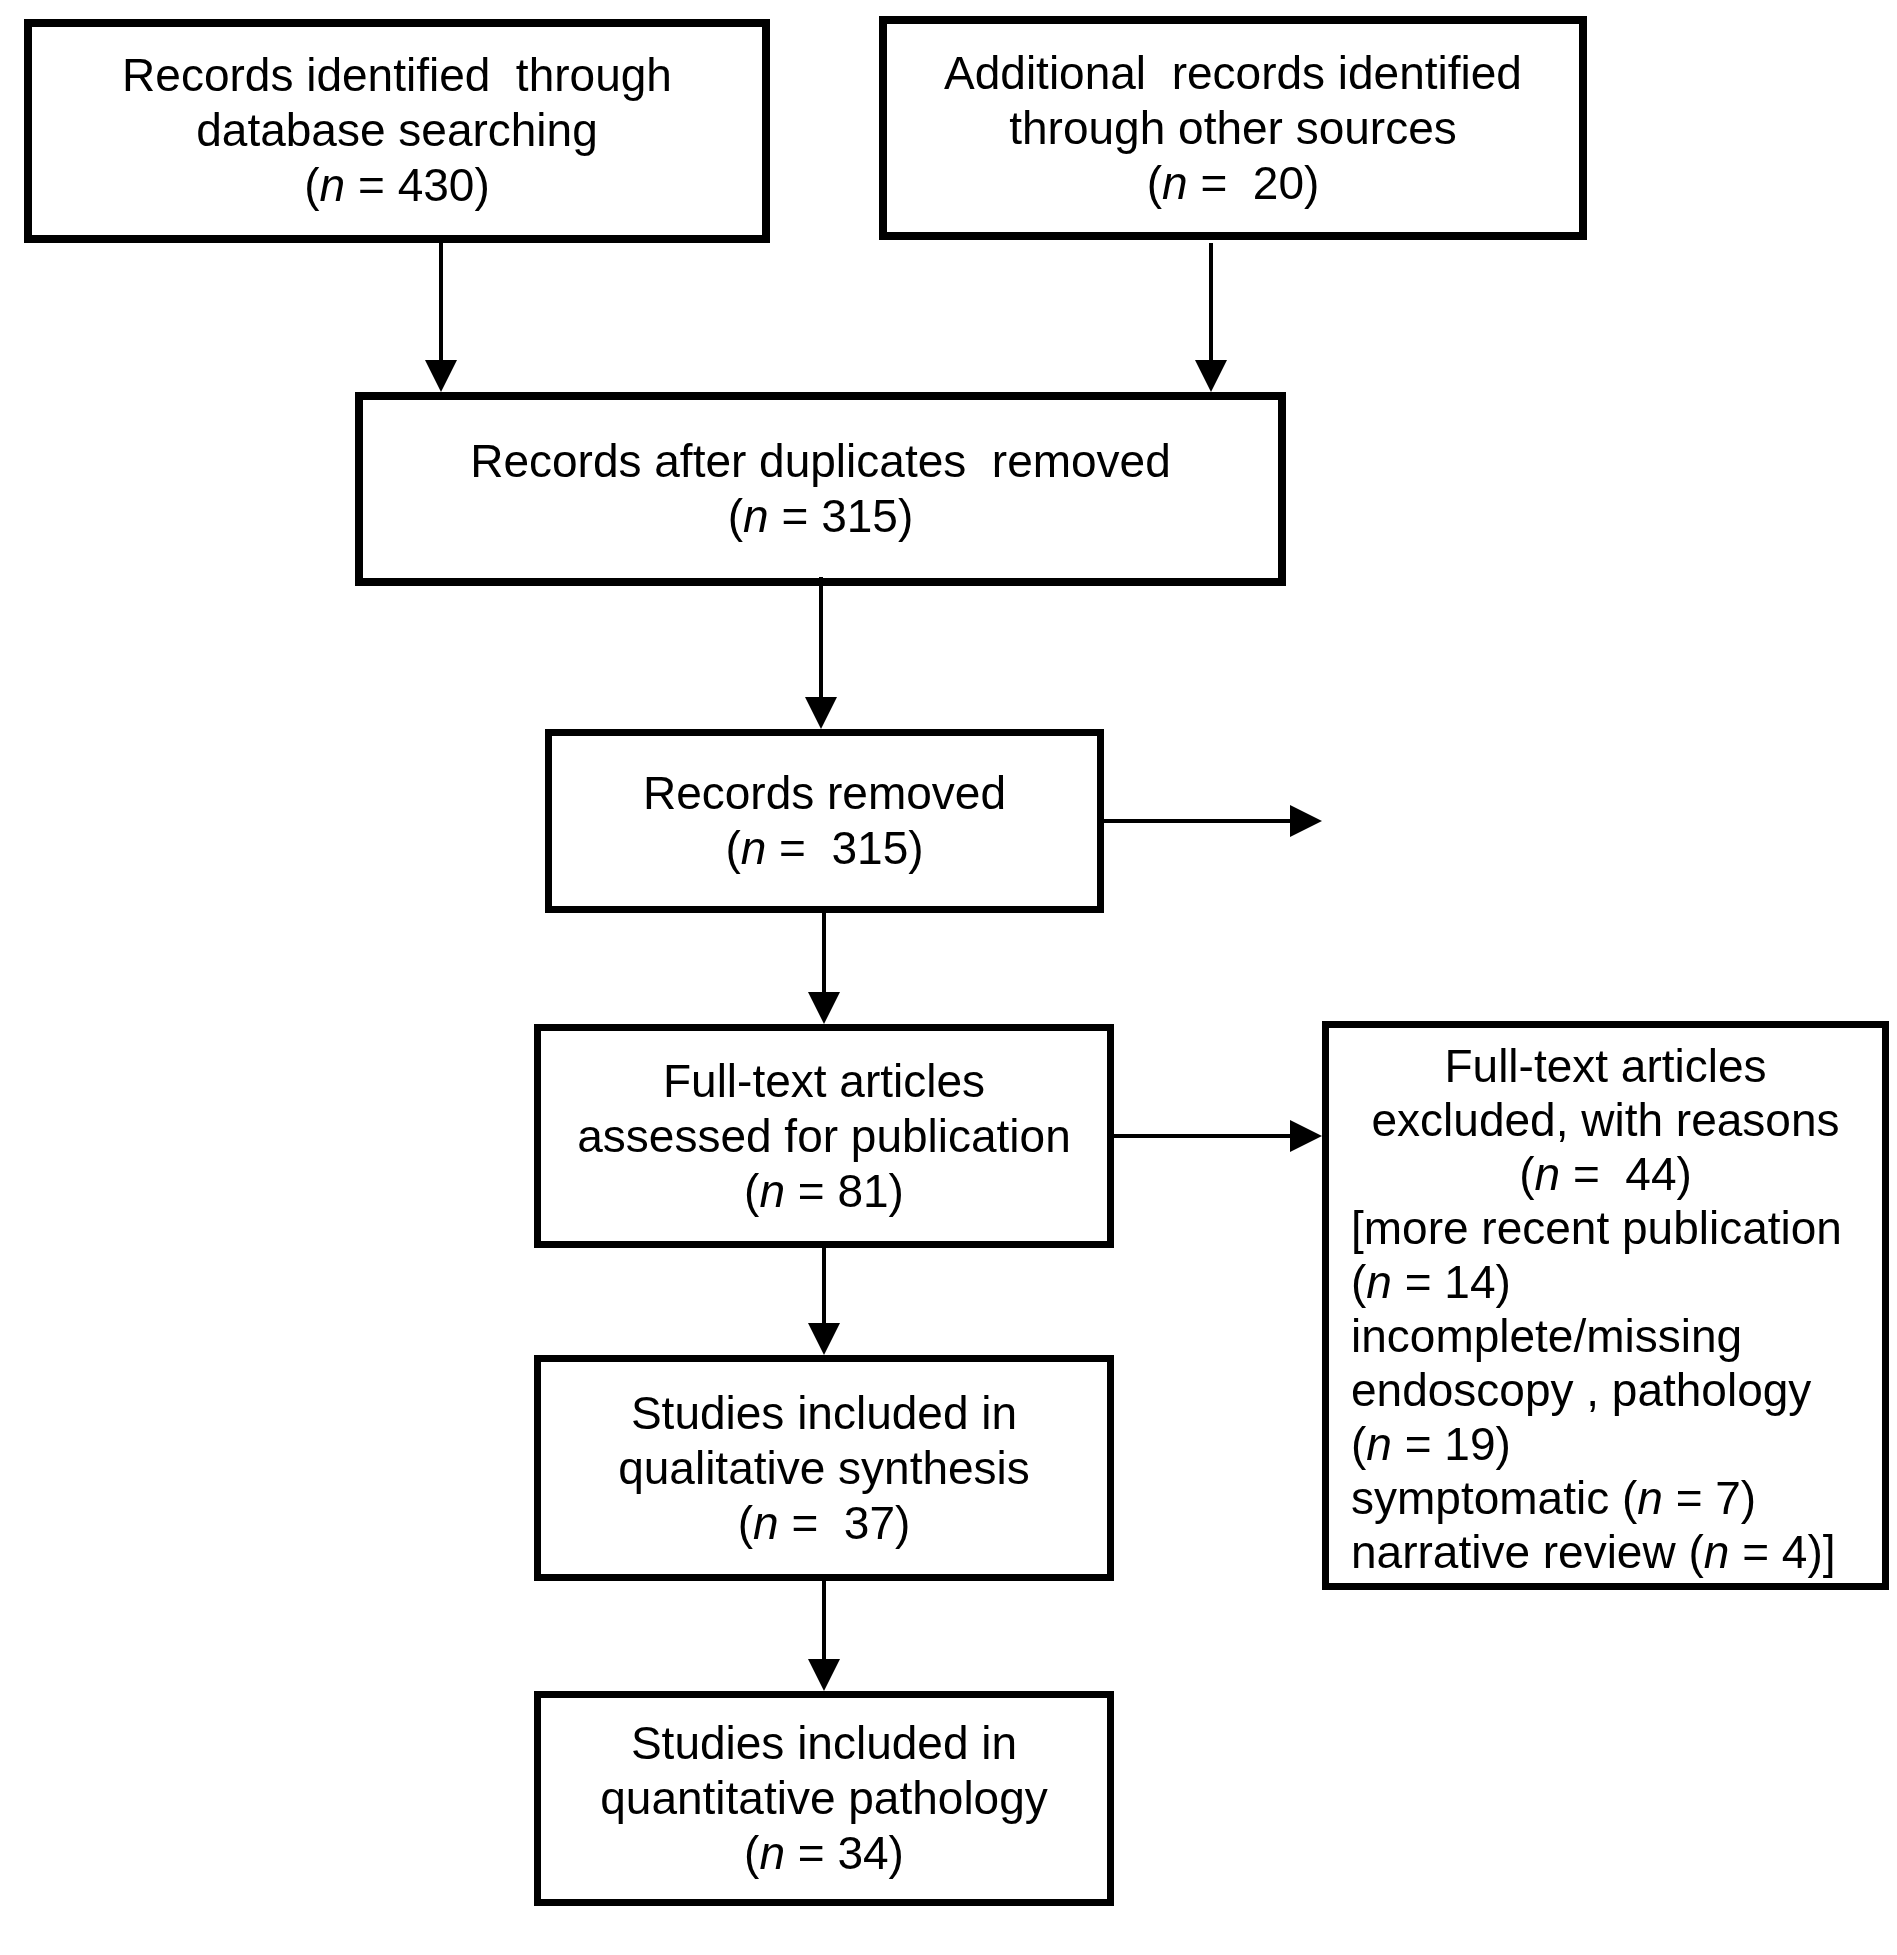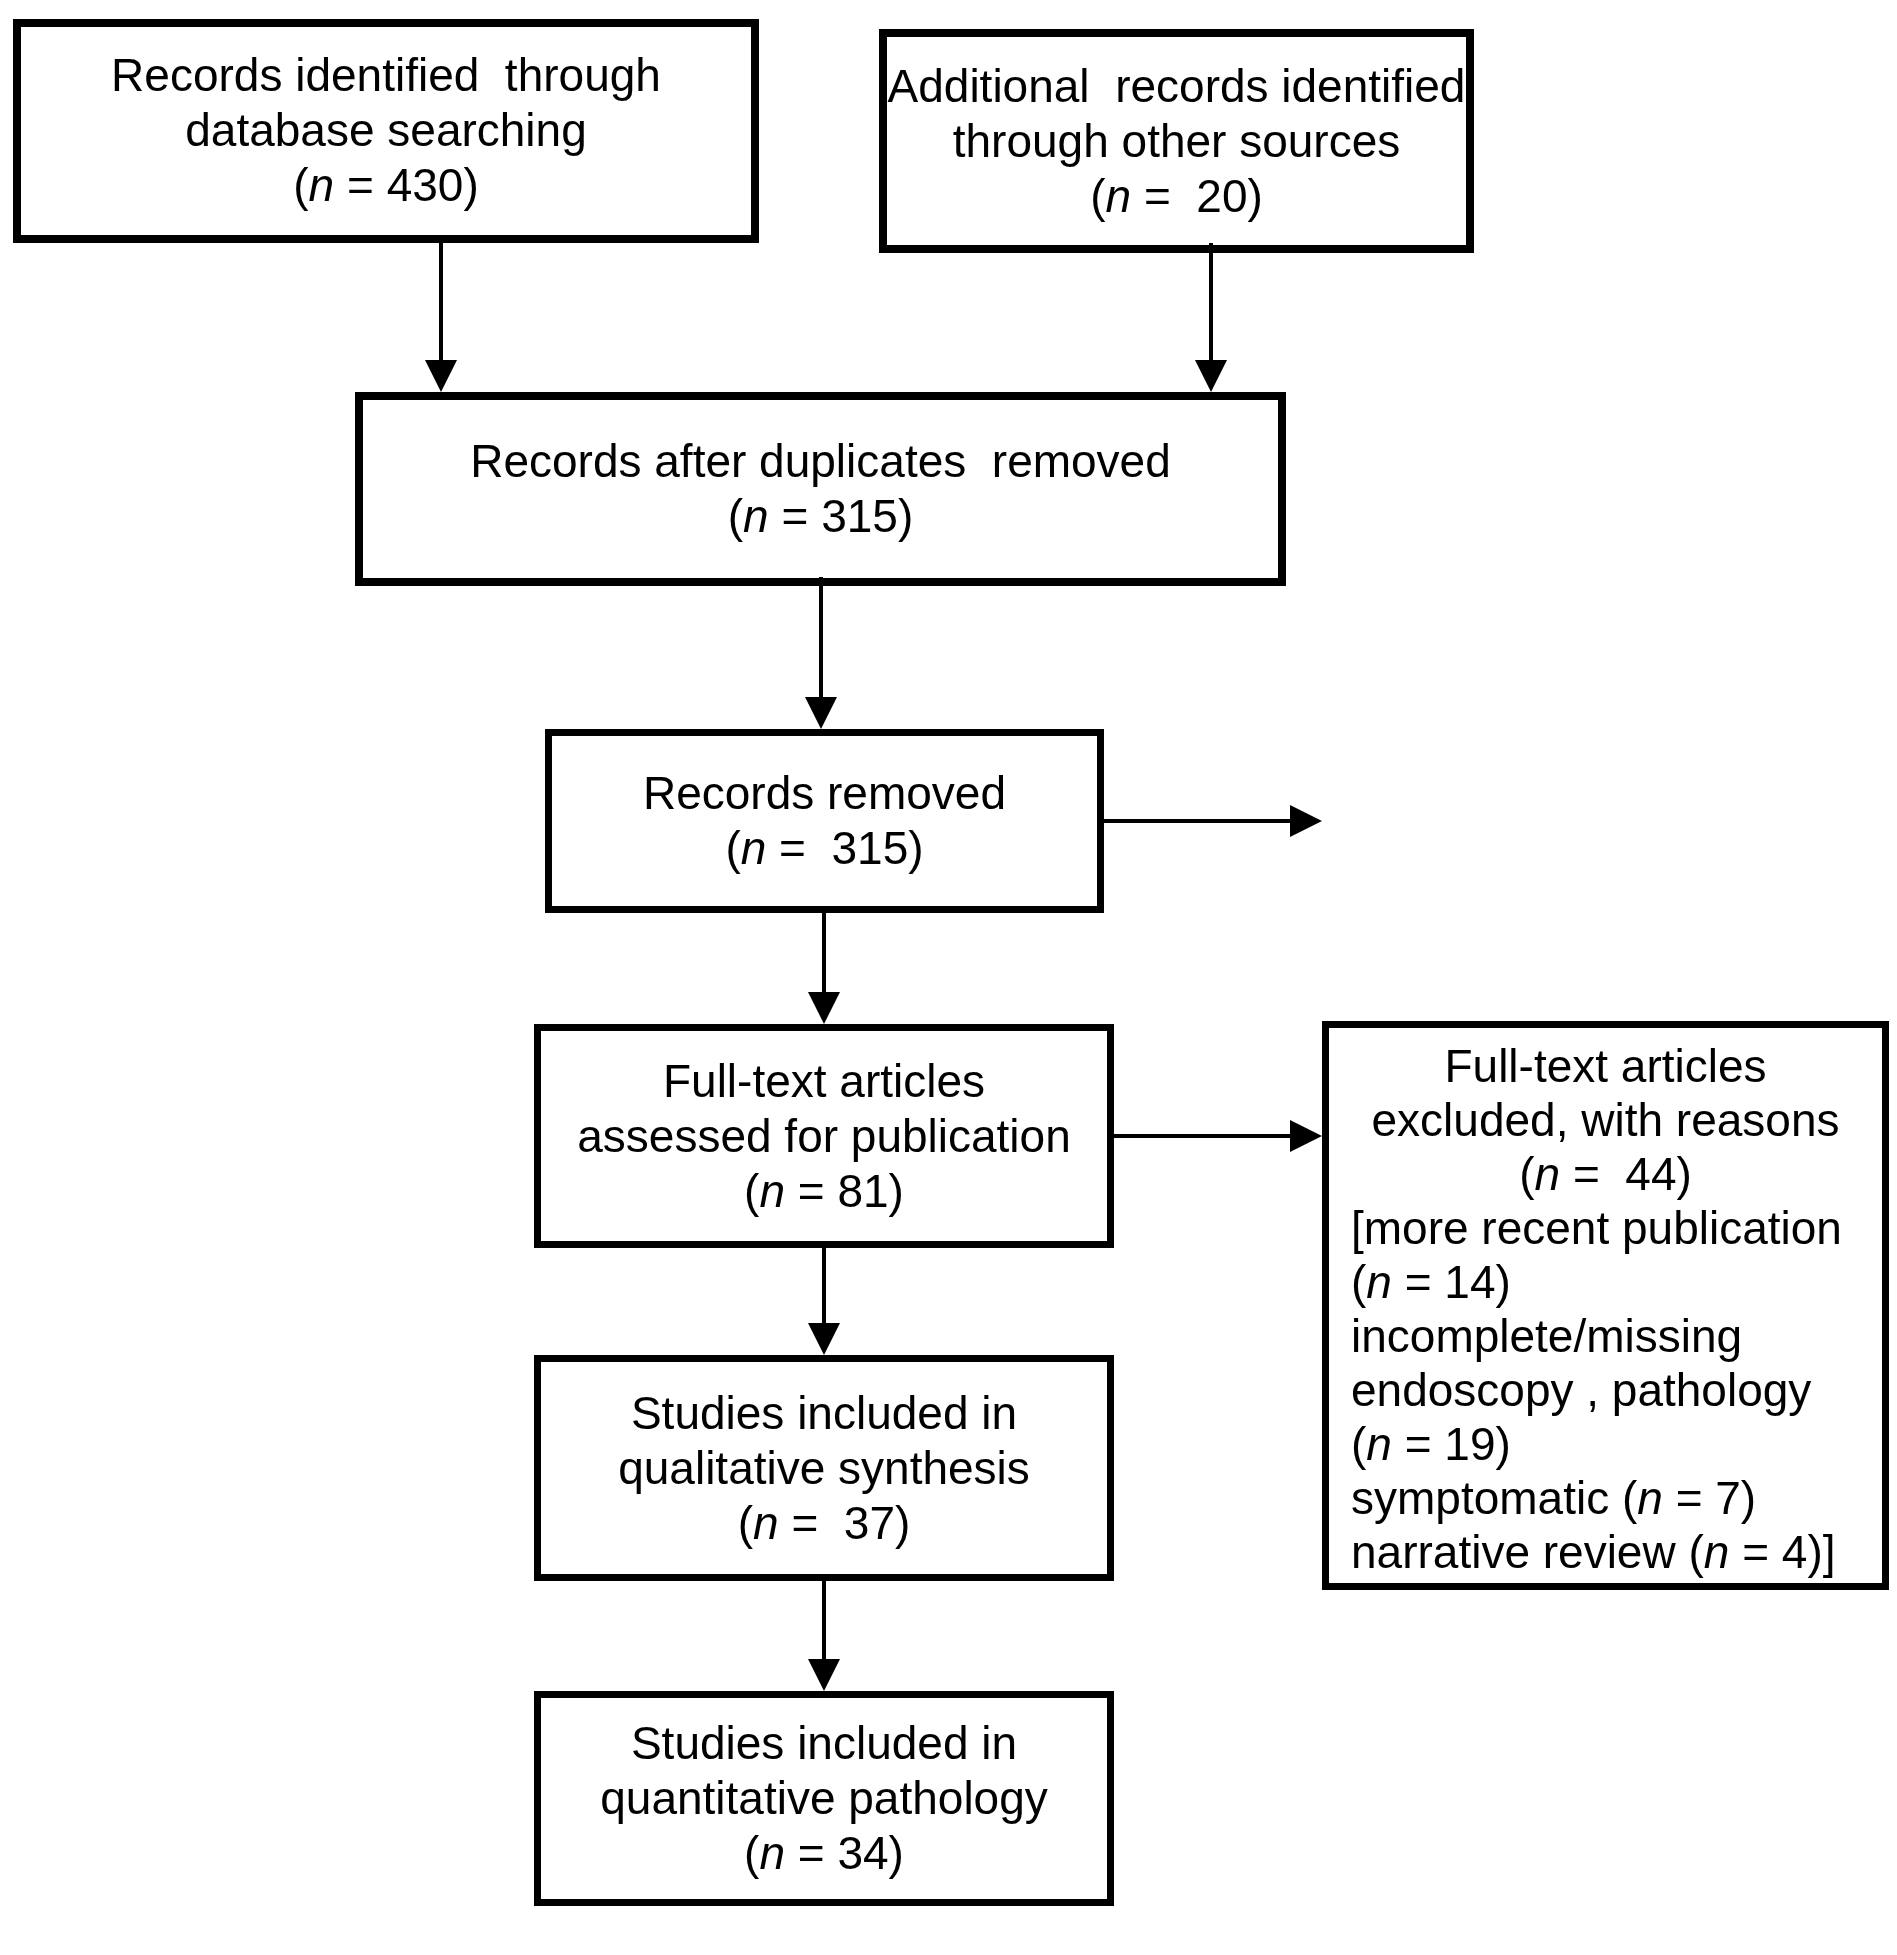--- a/index.html
+++ b/index.html
@@ -61,29 +61,29 @@
     border-top: 16px solid transparent;
     border-bottom: 16px solid transparent;
     border-left: 32px solid #000000;
   }
 </style>
 </head>
 <body>
 
 <div class="canvas">
 
-  <div class="box thick" style="left:13px; top:18.5px; width:746px; height:224px;">
+  <div class="box thick" style="left:24px; top:18.5px; width:746px; height:224px;">
     <div class="lines">
         <div class="line">Records identified  through</div>
         <div class="line">database searching</div>
         <div class="line">(<i>n</i> = 430)</div>
       </div>
   </div>
 
-  <div class="box thick" style="left:879px; top:29px; width:595px; height:224px;">
+  <div class="box thick" style="left:879px; top:16px; width:708px; height:224px;">
     <div class="lines">
         <div class="line">Additional  records identified</div>
         <div class="line">through other sources</div>
         <div class="line">(<i>n</i> =  20)</div>
       </div>
   </div>
 
   <div class="varrow" style="left:425px; top:243px; width:32px; height:149px;">
     <div class="shaft"></div>
     <div class="head"></div>

